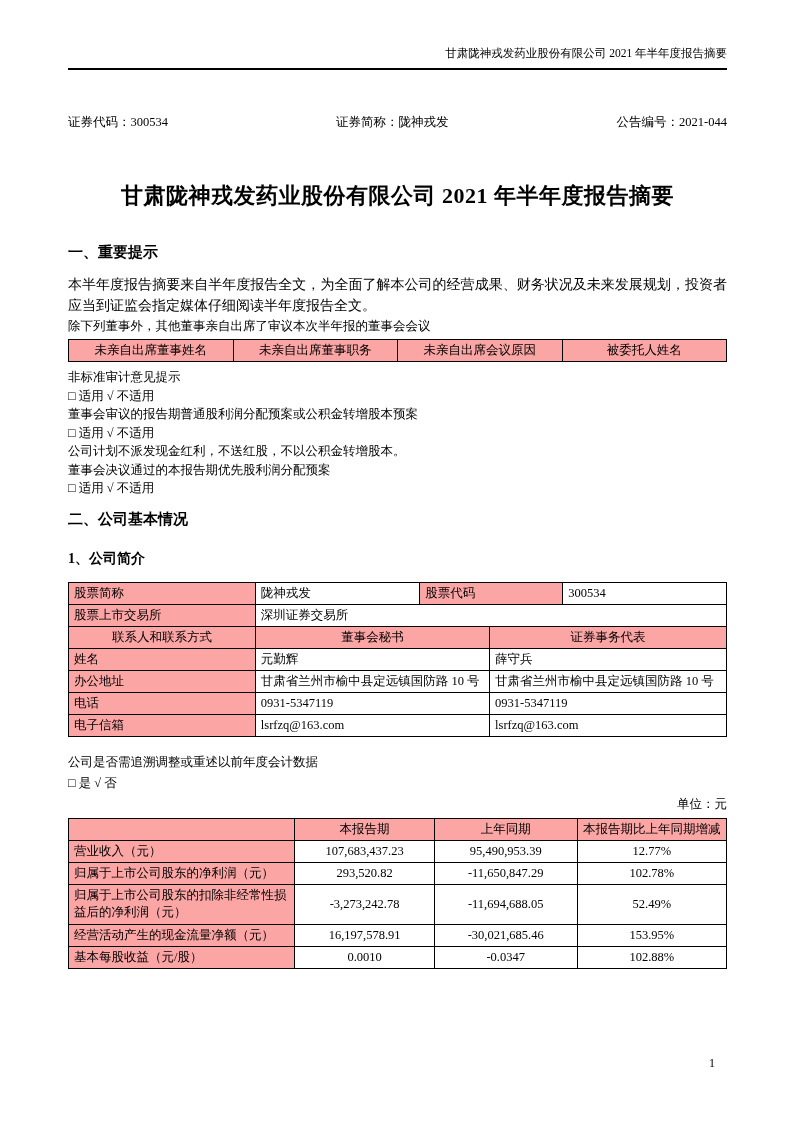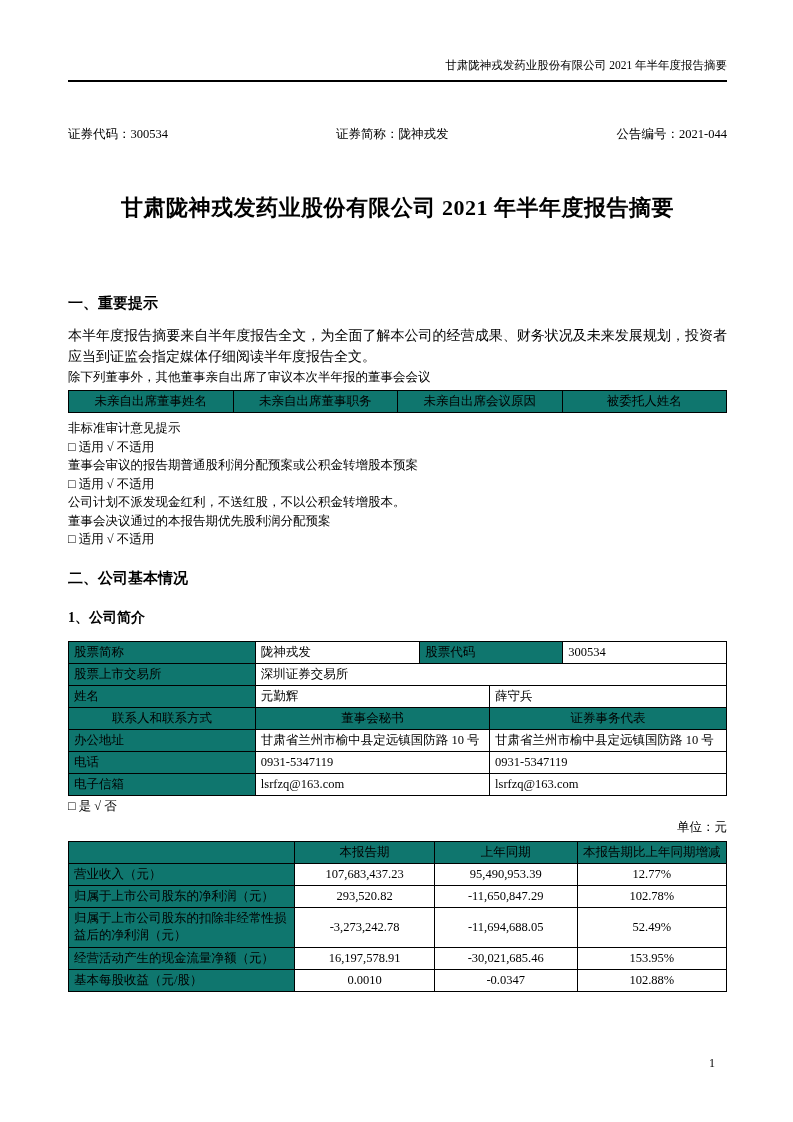--- a/index.html
+++ b/index.html
@@ -9,21 +9,21 @@
     height: 1122px;
     position: relative;
     font-family: "Liberation Serif", "DejaVu Serif", serif;
     color: #000000;
     overflow: hidden;
   }
   .content {
     position: absolute;
     left: 68px;
     width: 659px;
-    top: 12px;
+    top: 0;
   }
   
   .page-header {
     margin-top: 46px;
     text-align: right;
     font-size: 11.5px;
     padding-bottom: 7px;
     border-bottom: 2px solid #000;
   }
   
@@ -35,25 +35,25 @@
   }
   
   .doc-title {
     margin-top: 50px;
     text-align: center;
     font-size: 22px;
     font-weight: bold;
     letter-spacing: 0.5px;
   }
   .section-heading {
-    margin-top: 71px;
+    margin-top: 32px;
     font-size: 15px;
     font-weight: bold;
   }
-  .section-heading.s2 { margin-top: 20px; }
+  .section-heading.s2 { margin-top: 12px; }
   .sub-heading {
     margin-top: 21px;
     font-size: 14px;
     font-weight: bold;
   }
   .para {
     margin-top: 12px;
     font-size: 14px;
     line-height: 21px;
     text-align: justify;
@@ -69,21 +69,21 @@
     font-size: 12.5px;
     table-layout: fixed;
   }
   td {
     border: 1px solid #000;
     padding: 2px 5px;
     height: 22px;
     vertical-align: middle;
     overflow: hidden;
   }
-  .gray { background: #0f766e; margin-top: 36px; }
+  .gray { background: #fca5a5; margin-top: 36px; }
   .center { text-align: center; }
   .num { text-align: center; }
   .directors-table { margin-top: 2px; }
   .company-table { margin-top: 14px; }
   .fin-table { margin-top: 4px; }
   .fin-table td { line-height: 17px; }
   .restate { margin-top: 15px; }
   .unit-line {
     margin-top: 1px;
     text-align: right;
@@ -161,48 +161,49 @@
       <td class="gray">股票简称</td>
       <td>陇神戎发</td>
       <td class="gray" colspan="2">股票代码</td>
       <td>300534</td>
     </tr>
     <tr>
       <td class="gray">股票上市交易所</td>
       <td colspan="4">深圳证券交易所</td>
     </tr>
     <tr>
+      <td class="gray center">联系人和联系方式</td>
+      <td class="gray center" colspan="2">董事会秘书</td>
+      <td class="gray center" colspan="2">证券事务代表</td>
+    </tr>
+    <tr>
       <td class="gray">姓名</td>
       <td colspan="2">元勤辉</td>
       <td colspan="2">薛守兵</td>
     </tr>
     <tr>
-      <td class="gray center">联系人和联系方式</td>
-      <td class="gray center" colspan="2">董事会秘书</td>
-      <td class="gray center" colspan="2">证券事务代表</td>
-    </tr>
-    <tr>
       <td class="gray">办公地址</td>
       <td colspan="2">甘肃省兰州市榆中县定远镇国防路 10 号</td>
       <td colspan="2">甘肃省兰州市榆中县定远镇国防路 10 号</td>
     </tr>
     <tr>
       <td class="gray">电话</td>
       <td colspan="2">0931-5347119</td>
       <td colspan="2">0931-5347119</td>
     </tr>
     <tr>
       <td class="gray">电子信箱</td>
       <td colspan="2">lsrfzq@163.com</td>
       <td colspan="2">lsrfzq@163.com</td>
     </tr>
   </tbody>
     </table>
 
 
+  <div class="line restate">公司是否需追溯调整或重述以前年度会计数据</div>
   <div class="line">□ 是 √ 否</div>
 
   <div class="unit-line">单位：元</div>
 
   <table class="fin-table">
     <colgroup>
       <col style="width:34.4%">
         <col style="width:21.2%">
         <col style="width:21.7%">
         <col style="width:22.7%">

